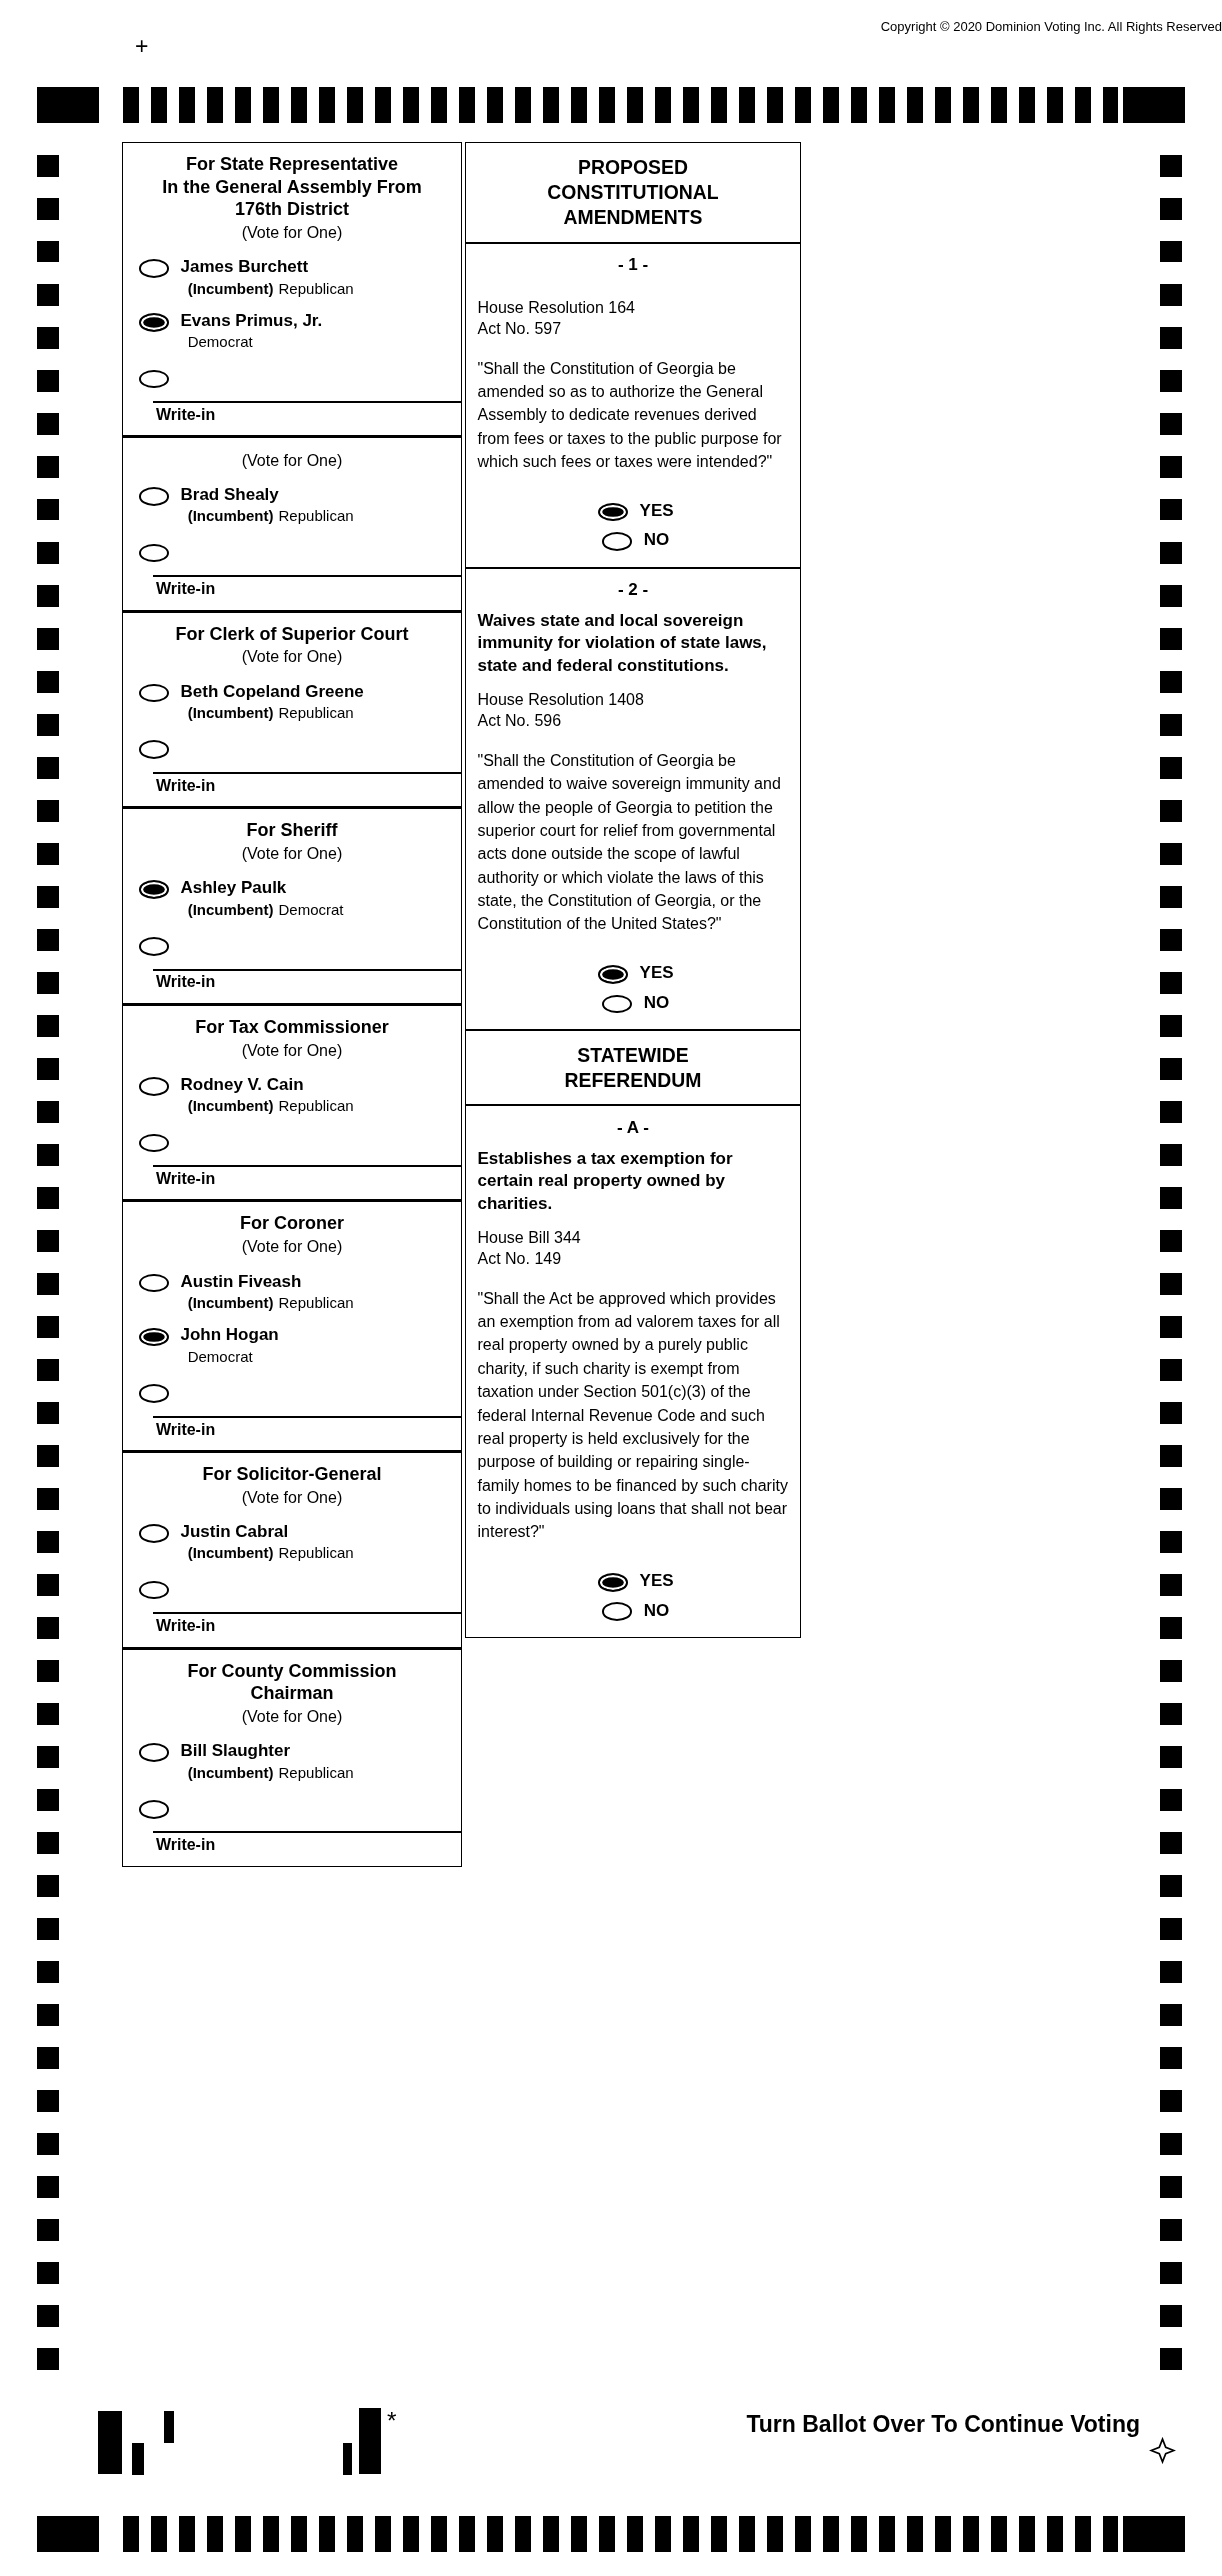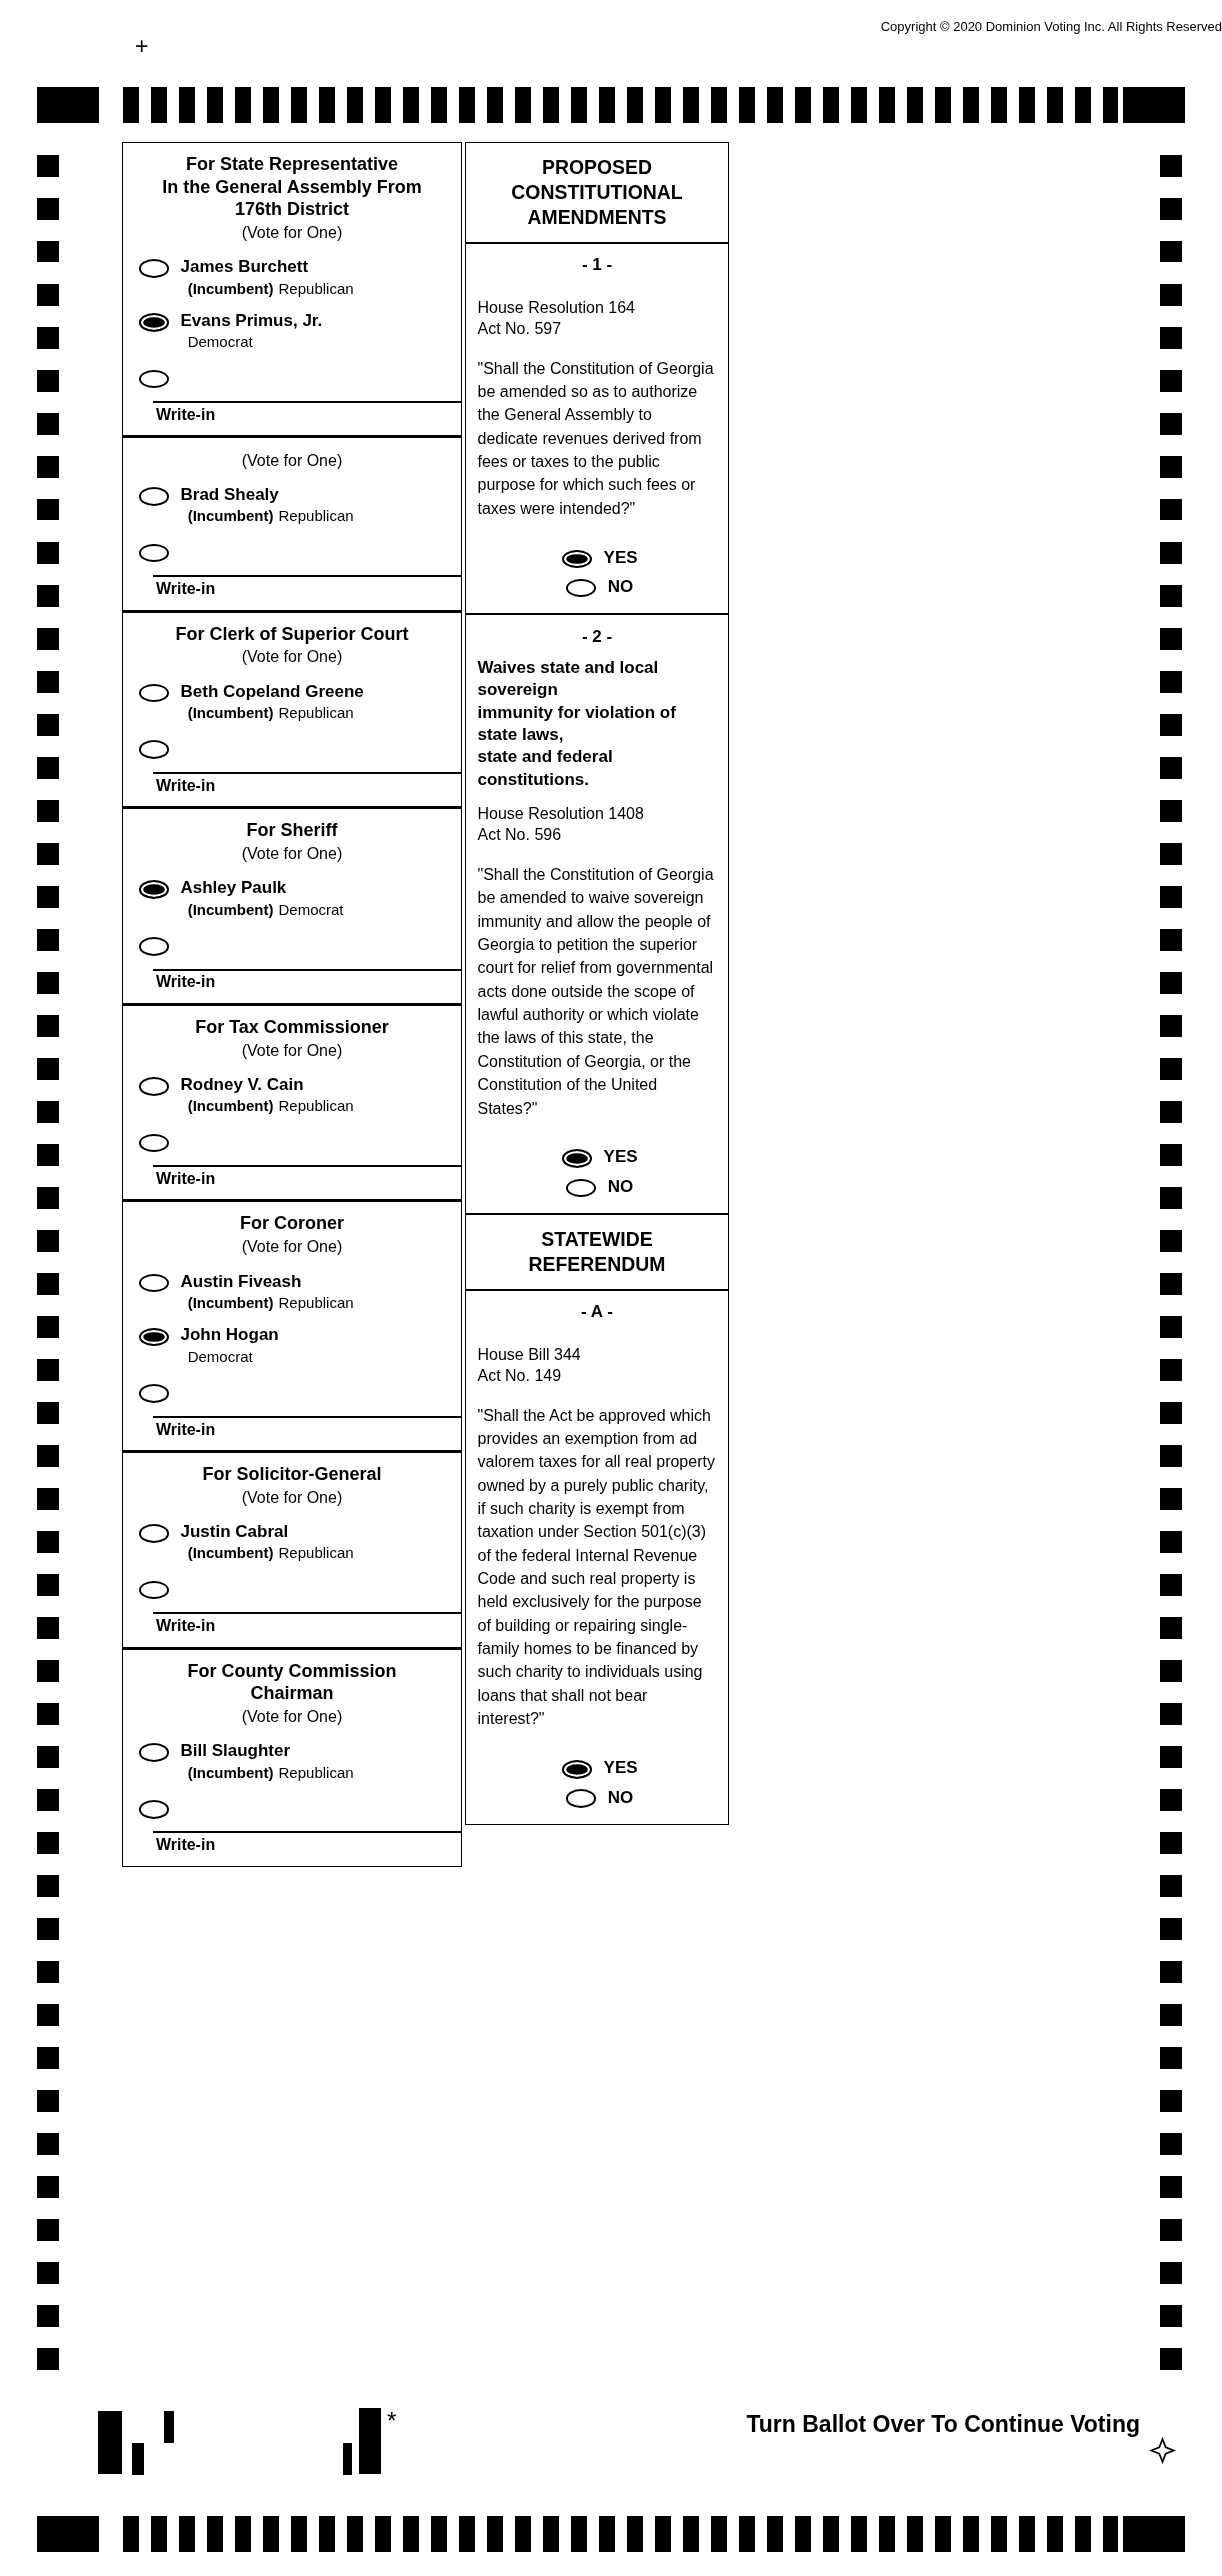--- a/index.html
+++ b/index.html
@@ -22,21 +22,21 @@
 
   
   .corner { position:absolute; width:62px; height:36px; background:#000; }
   .row-marks { position:absolute; left:123px; width:995px; height:36px;
     background: repeating-linear-gradient(90deg, #000 0 16px, transparent 16px 28px); }
   .col-marks { position:absolute; top:155px; width:21.5px; height:2217px;
     background: repeating-linear-gradient(180deg, #000 0 21.5px, transparent 21.5px 43px); }
 
   
   .col-left  { position:absolute; left:122px; top:142px; width:340px; border:1.4px solid #000; background:#fff; }
-  .col-right { position:absolute; left:465px; top:142px; width:264px; border:1.4px solid #000; background:#fff; }
+  .col-right { position:absolute; left:465px; top:142px; width:336px; border:1.4px solid #000; background:#fff; }
 
   
   .contest { border-bottom:3.6px solid #000; padding-bottom:5.7px; }
   .contest:last-child { border-bottom:none; }
   .c-title { text-align:center; padding:10px 7.2px 2.9px; font-weight:bold; font-size:18px; line-height:1.25; }
   .c-instr { font-weight:normal; font-size:16px; margin-top:2.2px; }
   .cand { display:flex; align-items:flex-start; gap:11.5px; padding:11.5px 5.7px 2.9px 16px; }
   .cand.blank { padding:14.3px 5.7px 7.2px 16px; }
   .bubble { flex:none; width:30px; height:18.6px; border:2.2px solid #000; border-radius:50%; background:#fff; margin-top:2.2px; }
   .bubble.filled { background:#000; box-shadow: inset 0 0 0 2.2px #fff; }
@@ -304,20 +304,23 @@
           <span class="choice-label">NO</span>
         </div>
       </div>
     </section>
 
     <div class="m-header pre">STATEWIDE
 REFERENDUM</div>
 
     <section class="measure">
       <div class="m-num">- A -</div>
+      <div class="m-summary pre">Establishes a tax exemption for
+certain real property owned by
+charities.</div>
       <div class="m-ref">
         <div>House Bill 344</div>
         <div>Act No. 149</div>
       </div>
       <div class="m-question">"Shall the Act be approved which provides an exemption from ad valorem taxes for all real property owned by a purely public charity, if such charity is exempt from taxation under Section 501(c)(3) of the federal Internal Revenue Code and such real property is held exclusively for the purpose of building or repairing single-family homes to be financed by such charity to individuals using loans that shall not bear interest?"</div>
       <div class="choices">
         <div class="choice">
           <span class="bubble filled"></span>
           <span class="choice-label">YES</span>
         </div>

